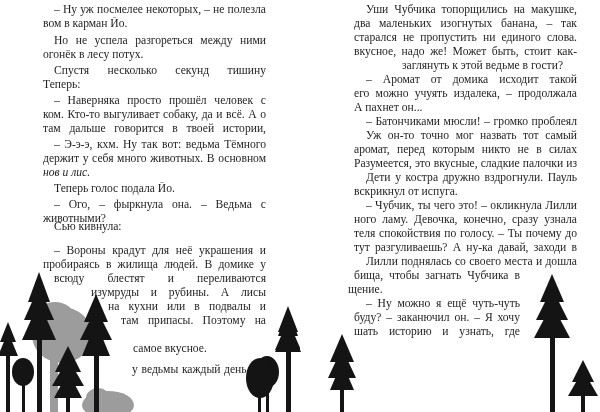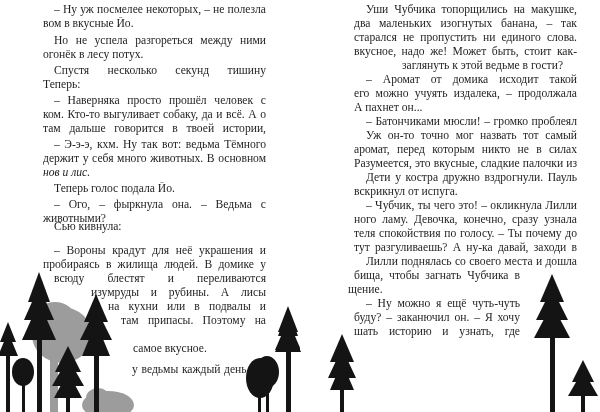--- a/index.html
+++ b/index.html
@@ -17,21 +17,21 @@
   }
   .line.last { text-align-last: left; }
   svg.trees { position: absolute; }
 </style>
 </head>
 <body>
 
 <div class="page page-left">
   <div id="left-lines">
       <div class="line" style="left: 54px; top: 3px; width: 212px; white-space: normal; height: 14px; overflow: hidden;">– Ну уж посмелее некоторых, – не полезла за сло-</div>
-      <div class="line last" style="left: 43px; top: 17px; width: 223px; white-space: normal; height: 14px; overflow: hidden;">вом в вкусные Йо.</div>
+      <div class="line last" style="left: 43px; top: 17px; width: 223px; white-space: normal; height: 14px; overflow: hidden;">вом в карман Йо.</div>
       <div class="line" style="left: 54px; top: 34px; width: 212px; white-space: normal; height: 14px; overflow: hidden;">Но не успела разгореться между ними ссора, как</div>
       <div class="line last" style="left: 43px; top: 48px; width: 223px; white-space: normal; height: 14px; overflow: hidden;">огонёк в лесу потух.</div>
       <div class="line" style="left: 54px; top: 64px; width: 212px; white-space: normal; height: 14px; overflow: hidden;">Спустя несколько секунд тишину нарушил голос</div>
       <div class="line last" style="left: 43px; top: 78px; width: 223px; white-space: normal; height: 14px; overflow: hidden;">Теперь:</div>
       <div class="line" style="left: 54px; top: 94px; width: 212px; white-space: normal; height: 14px; overflow: hidden;">– Наверняка просто прошёл человек с фонари-</div>
       <div class="line" style="left: 43px; top: 108px; width: 223px; white-space: normal; height: 14px; overflow: hidden;">ком. Кто-то выгуливает собаку, да и всё. А о чём</div>
       <div class="line last" style="left: 43px; top: 122px; width: 223px; white-space: normal; height: 14px; overflow: hidden;">там дальше говорится в твоей истории, Сью?</div>
       <div class="line" style="left: 54px; top: 138px; width: 212px; white-space: normal; height: 14px; overflow: hidden;">– Э-э-э, кхм. Ну так вот: ведьма Тёмного леса</div>
       <div class="line" style="left: 43px; top: 152px; width: 223px; white-space: normal; height: 14px; overflow: hidden;">держит у себя много животных. В основном воро-</div>
       <div class="line last" style="left: 43px; top: 166px; width: 223px; white-space: normal; height: 14px; overflow: hidden; font-style: italic;">нов и лис.</div>

